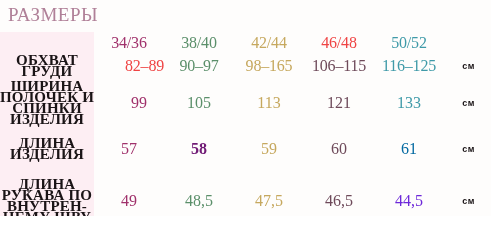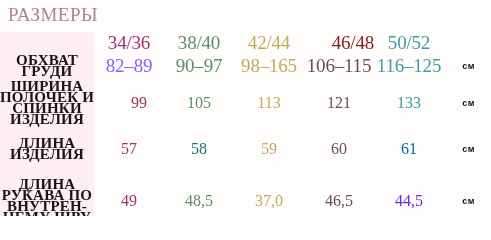--- a/index.html
+++ b/index.html
@@ -77,21 +77,21 @@
     font-family: "Liberation Sans", "DejaVu Sans", sans-serif;
     font-size: 9px;
     font-weight: bold;
     color: #1a1416;
     letter-spacing: 0.3px;
   }
 
   
   tr.row-sizes td.datacell,
   tr.row-chest td.datacell {
-    font-size: 19px;
+    font-size: 16px;
     letter-spacing: -0.2px;
   }
   tr.row-sizes { height: 22px; }
   tr.row-chest { height: 24px; }
   tr.row-width { height: 50px; }
   tr.row-length { height: 42px; }
   tr.row-sleeve { height: 62px; }
 </style>
 </head>
 <body>
@@ -103,31 +103,31 @@
   <div id="label-column-band" style="background: rgb(253, 238, 243);"></div>
 
   <table id="size-table">
     <tbody>
 
       <tr class="row-sizes">
         <td class="row-label" style="color: rgb(26, 20, 22);"></td>
         <td class="datacell" style="color: rgb(160, 49, 107);">34/36</td>
         <td class="datacell" style="color: rgb(91, 143, 106);">38/40</td>
         <td class="datacell" style="color: rgb(198, 168, 94);">42/44</td>
-        <td class="datacell" style="color: #7f1d1d; text-align: right;">46/48</td>
+        <td class="datacell" style="color: #ef4444;">46/48</td>
         <td class="datacell" style="color: rgb(63, 154, 168);">50/52</td>
         <td class="unitcell" style="color: rgb(26, 20, 22);"></td>
       </tr>
 
       <tr class="row-chest">
         <td class="row-label" style="color: rgb(26, 20, 22);">
             <span class="lbl-line">ОБХВАТ</span>
             <span class="lbl-line">ГРУДИ</span>
           </td>
-        <td class="datacell" style="color: #8b5cf6;">82–89</td>
+        <td class="datacell" style="color: #ef4444; text-align: right;">82–89</td>
         <td class="datacell" style="color: rgb(91, 143, 106);">90–97</td>
         <td class="datacell" style="color: rgb(198, 168, 94);">98–165</td>
         <td class="datacell" style="color: rgb(110, 74, 90);">106–115</td>
         <td class="datacell" style="color: rgb(63, 154, 168);">116–125</td>
         <td class="unitcell" style="color: rgb(26, 20, 22);">см</td>
       </tr>
 
       <tr class="row-width">
         <td class="row-label" style="color: rgb(26, 20, 22);">
             <span class="lbl-line">ШИРИНА</span>
@@ -142,37 +142,37 @@
         <td class="datacell" style="color: rgb(63, 154, 168);">133</td>
         <td class="unitcell" style="color: rgb(26, 20, 22);">см</td>
       </tr>
 
       <tr class="row-length">
         <td class="row-label" style="color: rgb(26, 20, 22);">
             <span class="lbl-line">ДЛИНА</span>
             <span class="lbl-line">ИЗДЕЛИЯ</span>
           </td>
         <td class="datacell" style="color: rgb(160, 49, 107);">57</td>
-        <td class="datacell" style="color: #0f766e;">58</td>
+        <td class="datacell" style="color: #701a75; font-weight: bold;">58</td>
         <td class="datacell" style="color: rgb(198, 168, 94);">59</td>
         <td class="datacell" style="color: rgb(110, 74, 90);">60</td>
         <td class="datacell" style="color: #0369a1;">61</td>
         <td class="unitcell" style="color: rgb(26, 20, 22);">см</td>
       </tr>
 
       <tr class="row-sleeve">
         <td class="row-label" style="color: rgb(26, 20, 22);">
             <span class="lbl-line">ДЛИНА</span>
             <span class="lbl-line">РУКАВА ПО</span>
             <span class="lbl-line">ВНУТРЕН-</span>
             <span class="lbl-line">НЕМУ ШВУ</span>
           </td>
         <td class="datacell" style="color: rgb(160, 49, 107);">49</td>
         <td class="datacell" style="color: rgb(91, 143, 106);">48,5</td>
-        <td class="datacell" style="color: rgb(198, 168, 94);">37,0</td>
+        <td class="datacell" style="color: rgb(198, 168, 94);">47,5</td>
         <td class="datacell" style="color: rgb(110, 74, 90);">46,5</td>
         <td class="datacell" style="color: #6d28d9;">44,5</td>
         <td class="unitcell" style="color: rgb(26, 20, 22);">см</td>
       </tr>
 
     </tbody>
   </table>
 
 </div>
 

